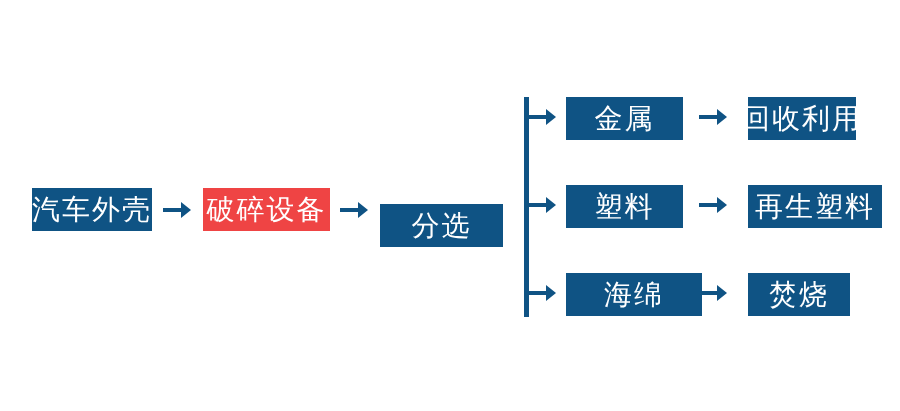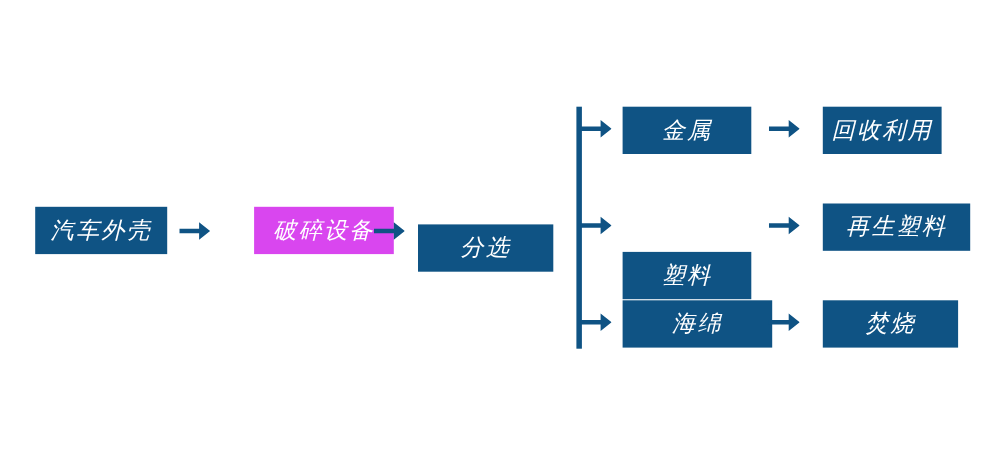--- a/index.html
+++ b/index.html
@@ -17,29 +17,28 @@
     position: relative;
     width: 900px;
     height: 411px;
   }
   .node {
     position: absolute;
     display: flex;
     align-items: center;
     justify-content: center;
     color: #ffffff;
-    font-size: 21px;
+    font-size: 28px;
     letter-spacing: 2px;
     line-height: 1;
     white-space: nowrap;
     box-sizing: border-box;
-    font-style: italic;
   }
   .node.blue { background: #0F5384; }
-  .node.red  { background: #d946ef; margin-left: 28px; }
+  .node.red  { background: #ef4444; }
 
   .arrow {
     position: absolute;
     display: block;
   }
   .arrow svg { display: block; }
 
   .distributor {
     position: absolute;
     background: #0F5384;
@@ -85,21 +84,21 @@
   </span>
 
   <div class="node blue" style="left:748px; top:97px; width:108px; height:43px;">回收利用</div>
 
   <span class="arrow" style="left:528px; top:195px;">
     <svg width="28" height="24" viewBox="0 0 28 24">
       <path d="M0 8 H18 V2 L28 10 L18 18 V12 H0 Z" fill="#0F5384"></path>
     </svg>
   </span>
 
-  <div class="node blue" style="left:566px; top:185px; width:117px; height:43px;margin-top:44px;">塑料</div>
+  <div class="node blue" style="left:566px; top:185px; width:117px; height:43px;">塑料</div>
 
   <span class="arrow" style="left:699px; top:195px;">
     <svg width="28" height="24" viewBox="0 0 28 24">
       <path d="M0 8 H18 V2 L28 10 L18 18 V12 H0 Z" fill="#0F5384"></path>
     </svg>
   </span>
 
   <div class="node blue" style="left:748px; top:185px; width:134px; height:43px;">再生塑料</div>
 
   <span class="arrow" style="left:528px; top:283px;">
@@ -109,15 +108,15 @@
   </span>
 
   <div class="node blue" style="left:566px; top:273px; width:136px; height:43px;">海绵</div>
 
   <span class="arrow" style="left:699px; top:283px;">
     <svg width="28" height="24" viewBox="0 0 28 24">
       <path d="M0 8 H18 V2 L28 10 L18 18 V12 H0 Z" fill="#0F5384"></path>
     </svg>
   </span>
 
-  <div class="node blue" style="left:748px; top:273px; width:123px; height:43px;">焚烧</div>
+  <div class="node blue" style="left:748px; top:273px; width:102px; height:43px;">焚烧</div>
 
 </div>
 
 </body></html>

